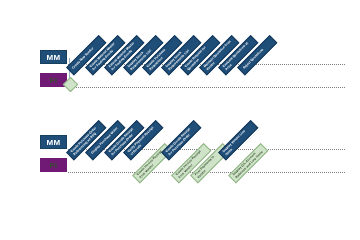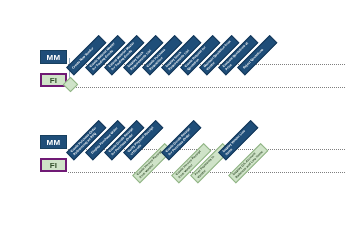--- a/index.html
+++ b/index.html
@@ -23,21 +23,21 @@
     letter-spacing:.3px;
     box-sizing:border-box;
   }
   .chip.mm{
     background:#1f4e79;
     border:1px solid #17405f;
     color:#ffffff;
   }
   .chip.fi{
     background:#cfe3c8;
-    border:2px solid #701a75;
+    border:7px solid #701a75;
     color:#33502b;
   }
 
   
   .baseline{
     position:absolute;
     height:0;
     border-top:1px dotted #7f7f7f;
   }
 

